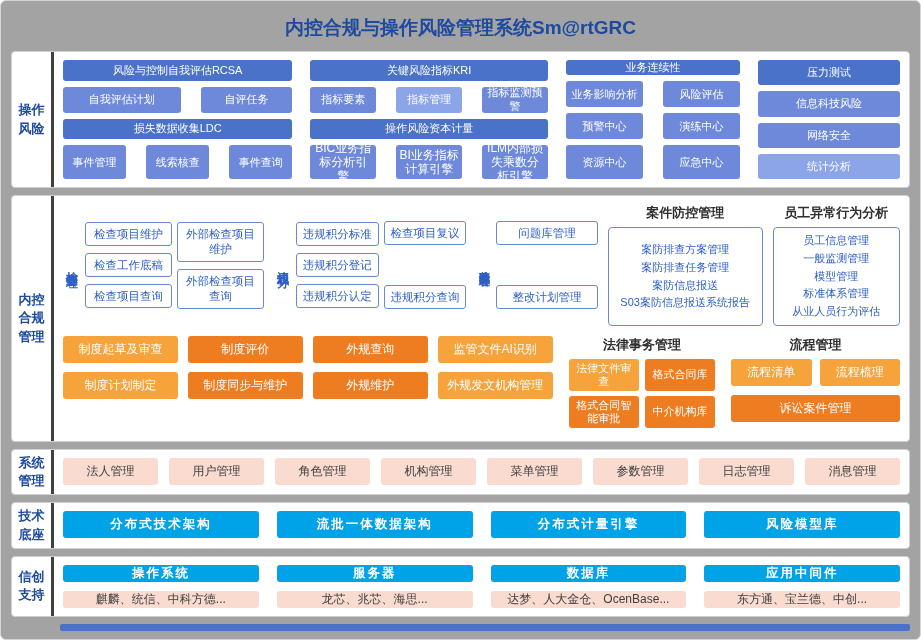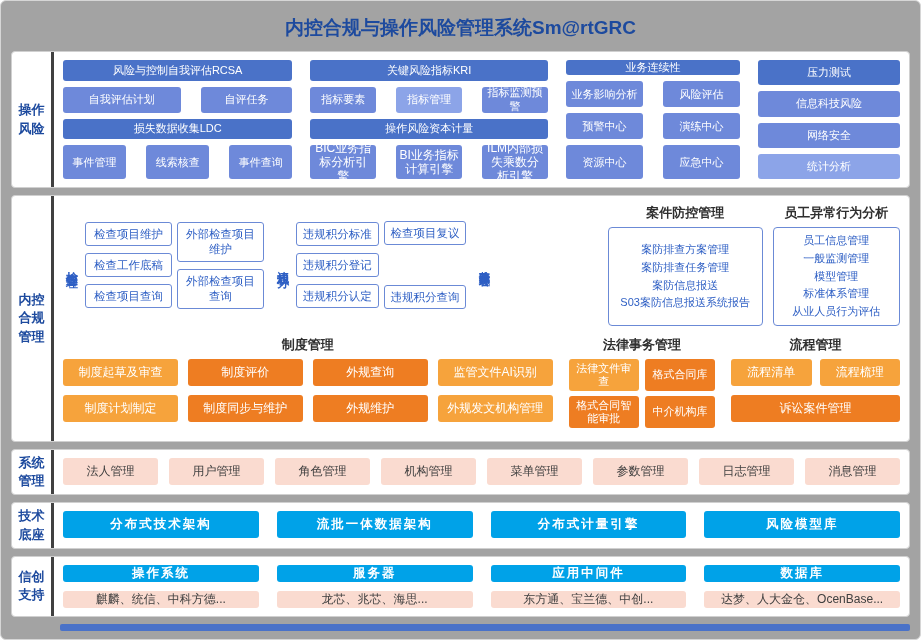--- a/index.html
+++ b/index.html
@@ -172,20 +172,24 @@
             <div class="wbox">违规积分认定</div>
           </div>
           <div class="vcol spread">
             <div class="wbox">检查项目复议</div>
             <div class="wbox">违规积分查询</div>
           </div>
         </div>
 
         <div class="vgrp grect">
           <div class="vlab sm6">整改跟踪管理</div>
+          <div class="vcol spread">
+            <div class="wbox">问题库管理</div>
+            <div class="wbox">整改计划管理</div>
+          </div>
         </div>
 
         <div class="grpv gcase">
           <div class="grp-hd">案件防控管理</div>
           <div class="mbox">
             <div>案防排查方案管理</div>
             <div>案防排查任务管理</div>
             <div>案防信息报送</div>
             <div>S03案防信息报送系统报告</div>
           </div>
@@ -200,21 +204,20 @@
             <div>标准体系管理</div>
             <div>从业人员行为评估</div>
           </div>
         </div>
 
       </div>
 
       <div class="s2bot">
 
         <div class="grpv gpolicy">
-          <div class="grp-hd">制度管理</div>
           <div class="orow">
             <div class="obtn light">制度起草及审查</div>
             <div class="obtn dark">制度评价</div>
             <div class="obtn dark">外规查询</div>
             <div class="obtn light">监管文件AI识别</div>
           </div>
           <div class="orow">
             <div class="obtn light">制度计划制定</div>
             <div class="obtn dark">制度同步与维护</div>
             <div class="obtn dark">外规维护</div>
@@ -282,25 +285,25 @@
     <div class="band-content s5">
       <div class="s5col">
         <div class="cbtn">操作系统</div>
         <div class="pbtn">麒麟、统信、中科方德...</div>
       </div>
       <div class="s5col">
         <div class="cbtn">服务器</div>
         <div class="pbtn">龙芯、兆芯、海思...</div>
       </div>
       <div class="s5col">
+        <div class="cbtn">数据库</div>
+        <div class="pbtn">达梦、人大金仓、OcenBase...</div>
+      </div>
+      <div class="s5col">
         <div class="cbtn">应用中间件</div>
         <div class="pbtn">东方通、宝兰德、中创...</div>
       </div>
-      <div class="s5col">
-        <div class="cbtn">数据库</div>
-        <div class="pbtn">达梦、人大金仓、OcenBase...</div>
-      </div>
     </div>
   </div>
 
   <div class="footer-bar"></div>
 
 </div>
 
 </body></html>

